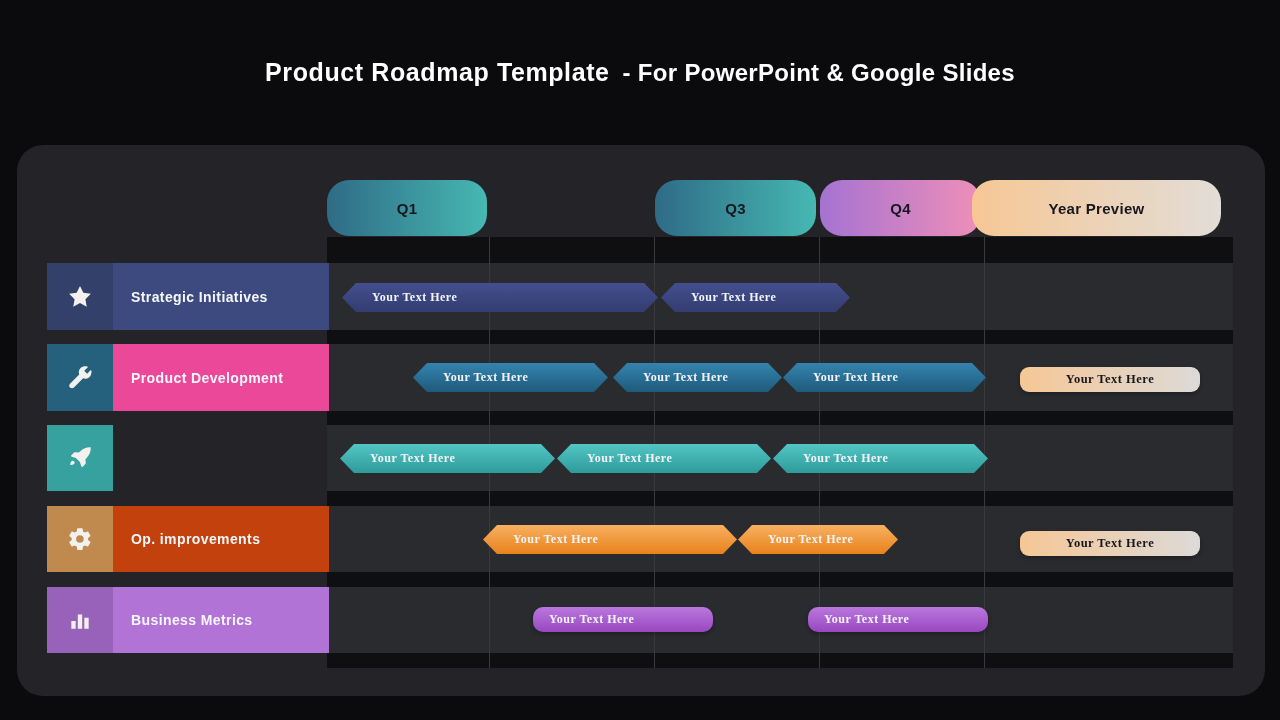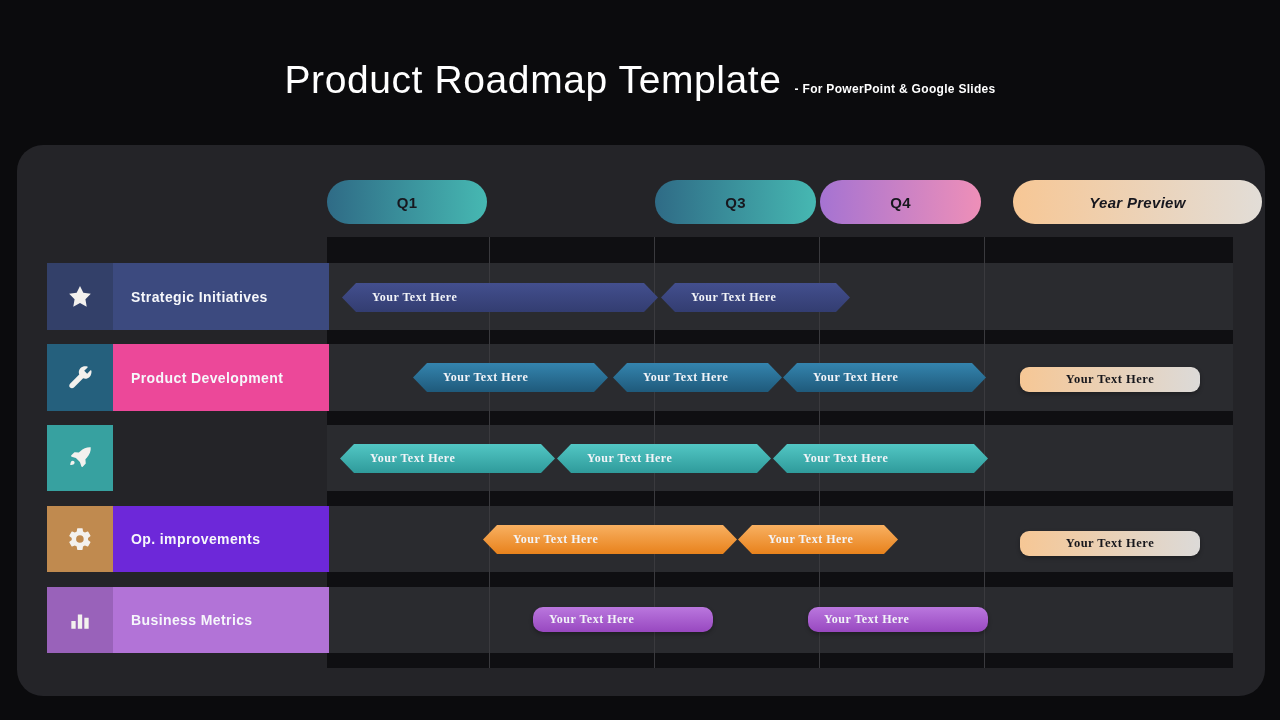--- a/index.html
+++ b/index.html
@@ -1,26 +1,26 @@
 <!DOCTYPE html>
 <html><head>
 <meta charset="utf-8">
 <style>
   html,body{margin:0;padding:0;background:#0b0b0d;width:1280px;height:720px;overflow:hidden;}
   .slide{position:absolute;left:0;top:0;width:1280px;height:720px;background:#0b0b0d;
          font-family:"Liberation Sans",sans-serif;}
   
   .title-wrap{position:absolute;top:58px;left:0;width:100%;display:flex;justify-content:center;
               align-items:baseline;gap:13px;color:#ffffff;white-space:nowrap;}
-  .title-main{font-size:39px;font-weight:400;letter-spacing:.6px;}
-  .title-sub{font-size:12px;font-weight:700;letter-spacing:.3px;}
+  .title-main{font-size:25px;font-weight:700;letter-spacing:.6px;}
+  .title-sub{font-size:24px;font-weight:700;letter-spacing:.3px;}
   
   .panel{position:absolute;left:17px;top:145px;width:1248px;height:551px;background:#242428;border-radius:26px;}
   
-  .hcell{position:absolute;top:180px;height:44px;display:flex;align-items:center;justify-content:center;
+  .hcell{position:absolute;top:180px;height:56px;display:flex;align-items:center;justify-content:center;
          font-size:15px;font-weight:700;color:#17171e;letter-spacing:.3px;border-radius:22px;}
   
   .tbody-bg{position:absolute;left:327px;top:237px;width:906px;height:431px;background:#0f0f12;}
   .vline{position:absolute;top:237px;width:1px;height:431px;background:#3a3a3e;z-index:2;}
   .rowband{position:absolute;left:327px;width:906px;background:#2a2b2f;z-index:1;}
   
   .ricon{position:absolute;left:47px;width:66px;display:flex;align-items:center;justify-content:center;z-index:3;}
   .rlabel{position:absolute;left:113px;width:216px;display:flex;align-items:center;padding-left:18px;
           box-sizing:border-box;font-size:14px;font-weight:700;color:#f6f7fb;letter-spacing:.4px;z-index:3;}
   .ricon svg{width:26px;height:26px;fill:#f3f1ee;}
@@ -47,21 +47,21 @@
 
   <div class="hcell" style="left: 327px; width: 160px; background: linear-gradient(90deg, rgb(47, 107, 134), rgb(70, 184, 178));">
     <span>Q1</span>
     </div>
   <div class="hcell" style="left: 655px; width: 161px; background: linear-gradient(90deg, rgb(47, 107, 134), rgb(70, 184, 178));">
     <span>Q3</span>
     </div>
   <div class="hcell" style="left: 820px; width: 161px; background: linear-gradient(90deg, rgb(165, 115, 210), rgb(238, 143, 184));">
     <span>Q4</span>
     </div>
-  <div class="hcell" style="left: 1013px; width: 249px; background: linear-gradient(90deg, rgb(247, 199, 149), rgb(226, 221, 215)); font-style: italic;">
+  <div class="hcell" style="left: 972px; width: 249px; background: linear-gradient(90deg, rgb(247, 199, 149), rgb(226, 221, 215));">
     <span>Year Preview</span>
     </div>
 
   <div class="tbody-bg"></div>
   <div class="rowband" style="top: 263px; height: 67px; background: rgb(42, 43, 47);"></div>
   <div class="rowband" style="top: 344px; height: 67px; background: rgb(42, 43, 47);"></div>
   <div class="rowband" style="top: 425px; height: 66px; background: rgb(42, 43, 47);"></div>
   <div class="rowband" style="top: 506px; height: 66px; background: rgb(42, 43, 47);"></div>
   <div class="rowband" style="top: 587px; height: 66px; background: rgb(42, 43, 47);"></div>
   <div class="vline" style="left:489px"></div>
@@ -91,21 +91,21 @@
     <svg viewBox="0 0 24 24">
         <path d="M21.9 2.1c-3.2-.3-7 1-9.6 3.6L10.9 7 7.5 6.7c-.4 0-.8.1-1.1.4L4 9.5c-.4.4-.2 1.1.3 1.3l3.9 1.3 3.7 3.7 1.3 3.9c.2.5.9.7 1.3.3l2.4-2.4c.3-.3.4-.7.4-1.1l-.3-3.4 1.3-1.4c2.6-2.6 3.9-6.4 3.6-9.6zM6.5 17.5c-.6.6-2.3 1-3.5 1 0-1.2.4-2.9 1-3.5.7-.7 1.8-.7 2.5 0s.7 1.8 0 2.5z"></path>
       </svg>
   </div>
 
   <div class="ricon" style="top: 506px; height: 66px; background: rgb(192, 138, 79);">
     <svg viewBox="0 0 24 24">
         <path d="M19.4 13c.04-.33.06-.66.06-1s-.02-.67-.06-1l2.1-1.65a.5.5 0 0 0 .12-.64l-2-3.46a.5.5 0 0 0-.6-.22l-2.49 1a7.3 7.3 0 0 0-1.73-1l-.38-2.65A.5.5 0 0 0 13.9 2h-4a.5.5 0 0 0-.5.42l-.38 2.65c-.63.26-1.2.6-1.73 1l-2.49-1a.5.5 0 0 0-.6.22l-2 3.46a.5.5 0 0 0 .12.64L4.4 11c-.04.33-.06.66-.06 1s.02.67.06 1l-2.1 1.65a.5.5 0 0 0-.12.64l2 3.46c.13.22.39.3.6.22l2.49-1c.53.4 1.1.74 1.73 1l.38 2.65c.04.24.25.42.5.42h4c.25 0 .46-.18.5-.42l.38-2.65c.63-.26 1.2-.6 1.73-1l2.49 1c.21.08.47 0 .6-.22l2-3.46a.5.5 0 0 0-.12-.64L19.4 13zm-7.5 2.5a3.5 3.5 0 1 1 0-7 3.5 3.5 0 0 1 0 7z"></path>
       </svg>
   </div>
-  <div class="rlabel" style="top: 506px; height: 66px; background: #6d28d9;">
+  <div class="rlabel" style="top: 506px; height: 66px; background: #c2410c;">
     <span>Op. improvements</span>
     </div>
 
   <div class="ricon" style="top: 587px; height: 66px; background: rgb(153, 98, 186);">
     <svg viewBox="0 0 24 24">
         <path d="M4 13h4v7H4zM10 7h4v13h-4zM16 10h4v10h-4z"></path>
       </svg>
   </div>
   <div class="rlabel" style="top: 587px; height: 66px; background: rgb(178, 115, 215);">
     <span>Business Metrics</span>

